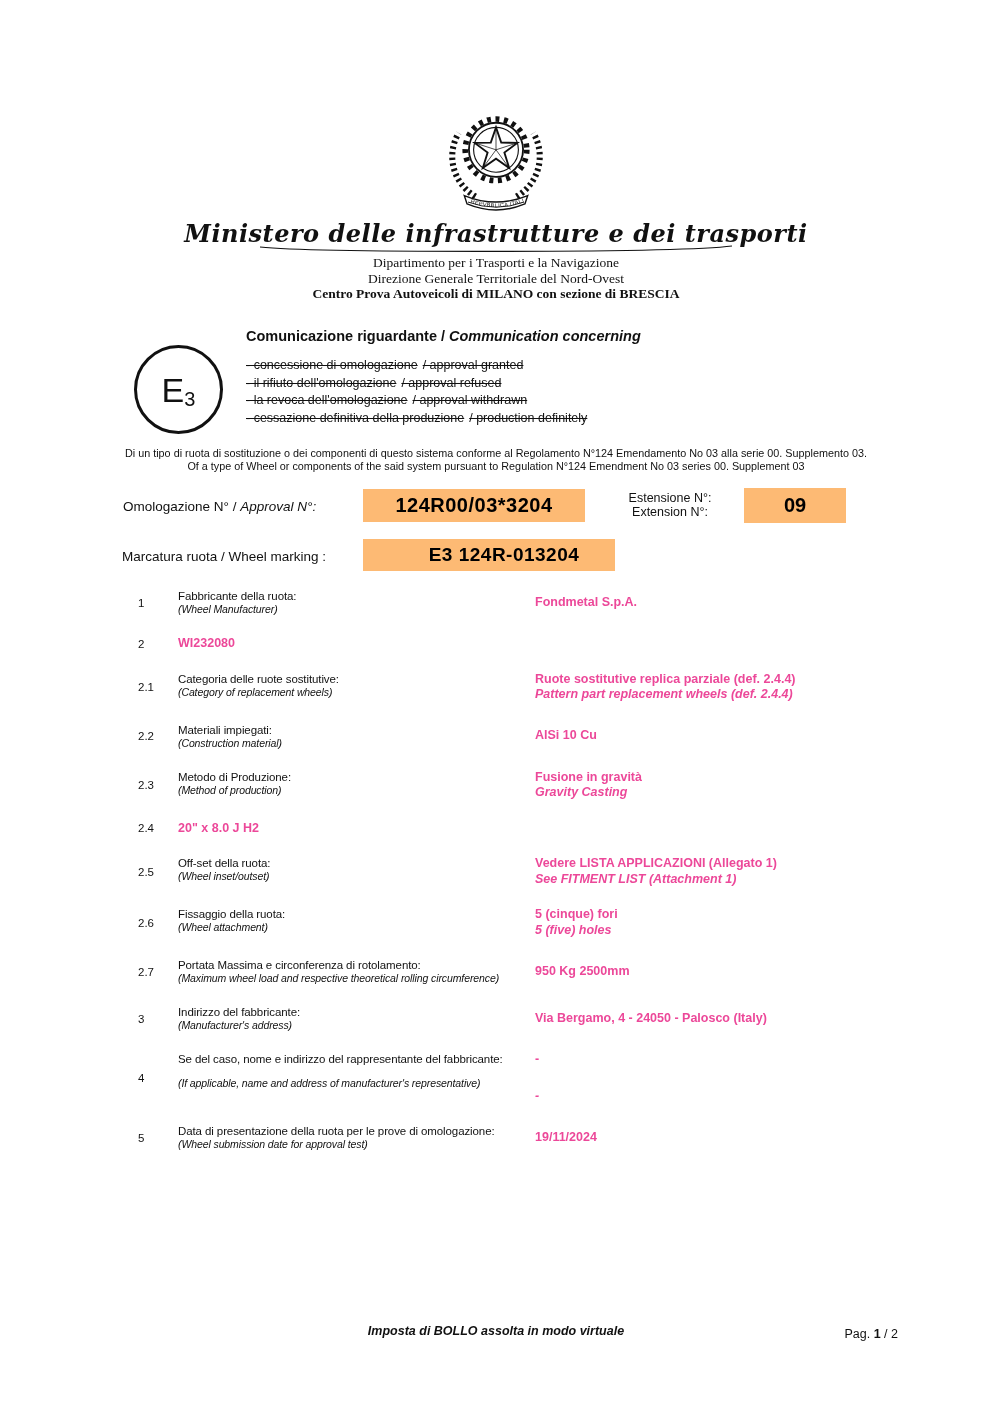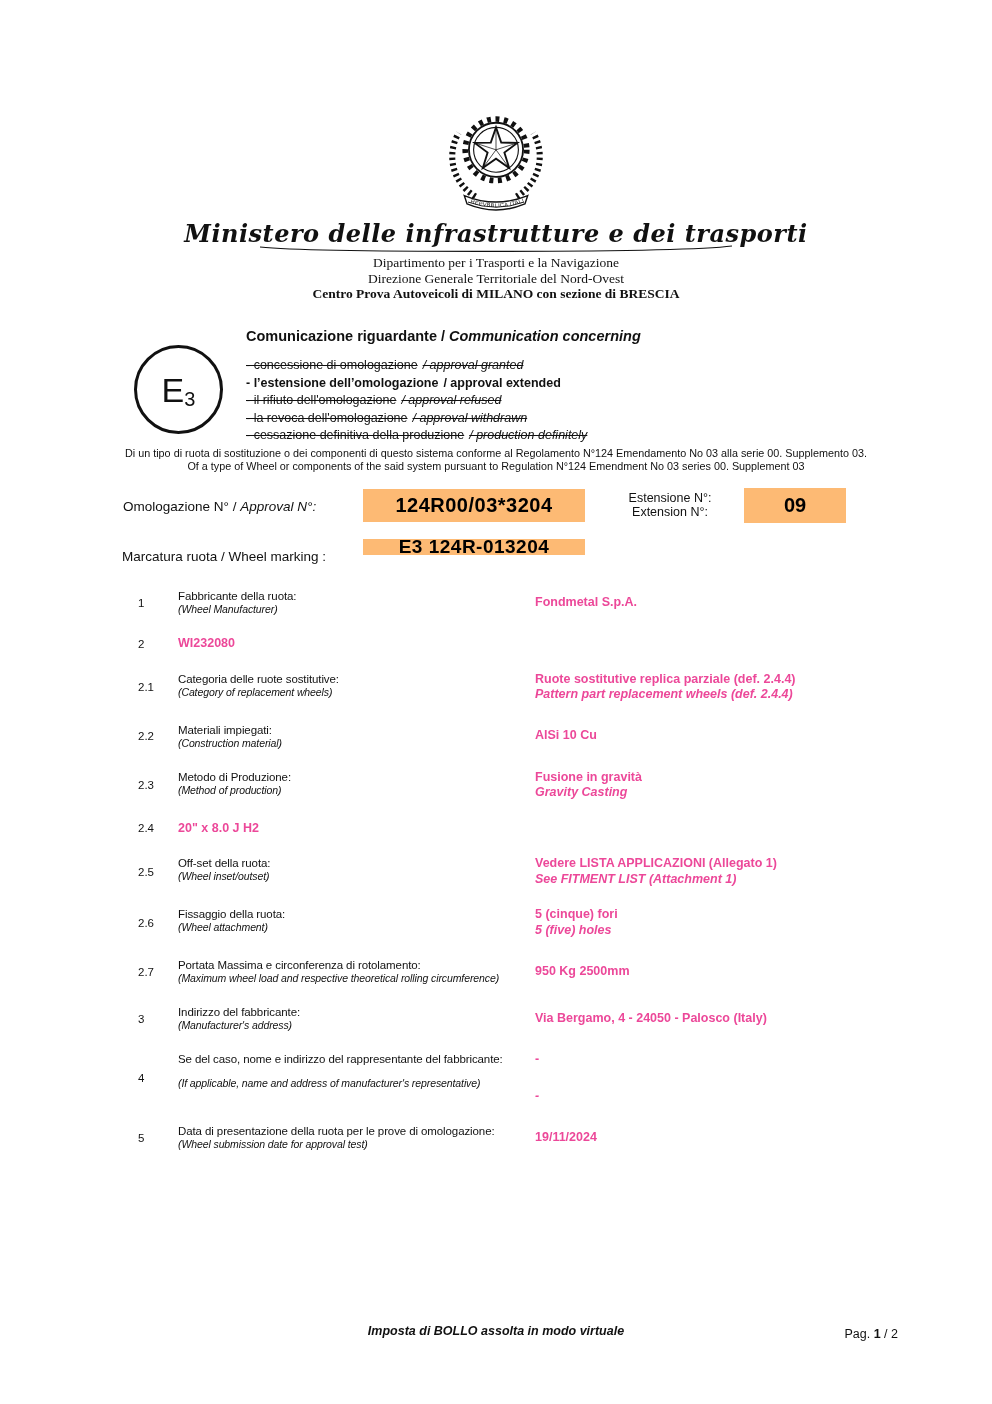--- a/index.html
+++ b/index.html
@@ -24,40 +24,40 @@
     position:absolute; top:345px; left:134px; width:83px; height:83px;
     border:3.5px solid #111; border-radius:50%;
     display:flex; align-items:center; justify-content:center;
   }
   .e-circle .e-letter { font-size:34px; line-height:1; }
   .e-circle .e-sub { font-size:20px; line-height:1; position:relative; top:9px; }
   .comm { position:absolute; top:328px; left:246px; width:560px; }
   .comm-heading { font-size:14.5px; font-weight:bold; margin-bottom:13px; }
   .comm-heading .heading-en { font-style:italic; margin-left:4px; }
   .comm-line { font-size:12.5px; line-height:17.5px; }
-  .comm-line .opt-en { font-style:italic; margin-left:5px; }
+  .comm-line .opt-en { margin-left:5px; }
   .comm-line.struck { text-decoration:line-through; }
   .comm-line.active { font-weight:bold; }
   .comm-line.active .opt-en { font-style:normal; }
   
   .regulation { position:absolute; top:447px; left:40px; right:40px; text-align:center;
     font-size:10.8px; line-height:12.8px; }
   
   .approval-label { position:absolute; top:499px; left:123px; font-size:13.5px; }
   .approval-label .lbl-en { font-style:italic;text-align:center; }
   .value-box {
     position:absolute; background:#fdba74; display:flex; align-items:center; justify-content:center;
     font-weight:bold; color:#000;
   }
   .box-approval { top:489px; left:363px; width:222px; height:33px; font-size:20px; letter-spacing:0.5px; }
   .ext-label { position:absolute; top:491px; left:600px; width:140px; text-align:center;
     font-size:12.5px; line-height:14px; }
   .box-extension { top:488px; left:744px; width:102px; height:35px; font-size:20px; }
   .marking-label { position:absolute; top:549px; left:122px; font-size:13.5px; }
-  .box-marking { top:539px; left:363px; width:222px; height:16px; font-size:19px; letter-spacing:0.5px; }
+  .box-marking { top:539px; left:363px; width:222px; height:32px; font-size:19px; letter-spacing:0.5px;padding-left:30px; }
   
   .fields { position:absolute; top:589px; left:138px; width:752px; }
   .field-row { display:flex; margin-bottom:20px; }
   .field-num { width:40px; font-size:11.5px; align-self:center; }
   .field-label { width:357px; }
   .label-it { font-size:11.5px; letter-spacing:-0.1px; line-height:14px; white-space:nowrap; }
   .label-en { font-size:10.5px; font-style:italic; letter-spacing:-0.1px; line-height:13px; white-space:nowrap; }
   .field-value { flex:1; align-self:center; font-weight:bold; font-size:12.5px; line-height:15.5px; color:#ec4899; }
   .value-en { font-style:italic; }
   .field-row:nth-child(11) .label-en { margin-top:11px; }
@@ -106,23 +106,20 @@
 
   <div class="comm">
     <div class="comm-heading">
       <span class="heading-it">Comunicazione riguardante /</span><span class="heading-en">Communication concerning</span>
     </div>
     <div>
   <div class="comm-line struck">
     <span class="opt-it">- concessione di omologazione</span><span class="opt-en">/ approval granted</span>
   </div>
 
-  <div class="comm-line active">
-    <span class="opt-it">- l’estensione dell’omologazione</span><span class="opt-en">/ approval extended</span>
-  </div>
 
   <div class="comm-line struck">
     <span class="opt-it">- il rifiuto dell'omologazione</span><span class="opt-en">/ approval refused</span>
   </div>
 
   <div class="comm-line struck">
     <span class="opt-it">- la revoca dell'omologazione</span><span class="opt-en">/ approval withdrawn</span>
   </div>
 
   <div class="comm-line struck">

